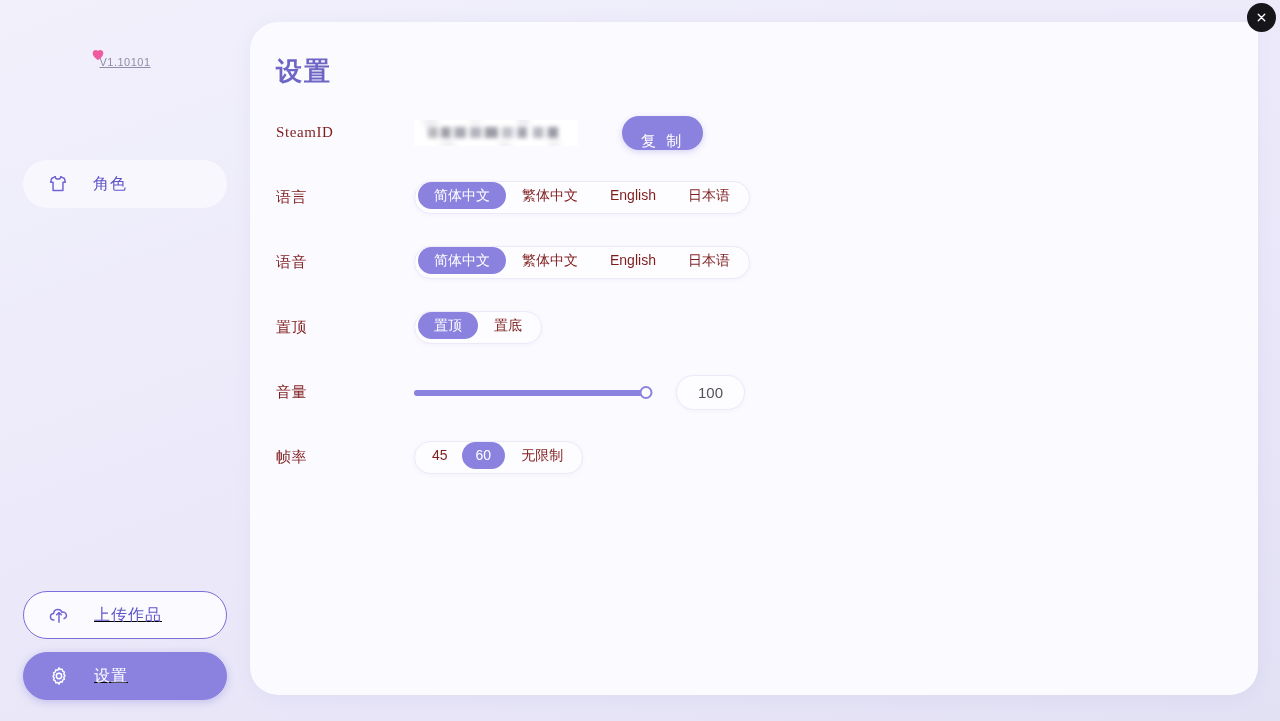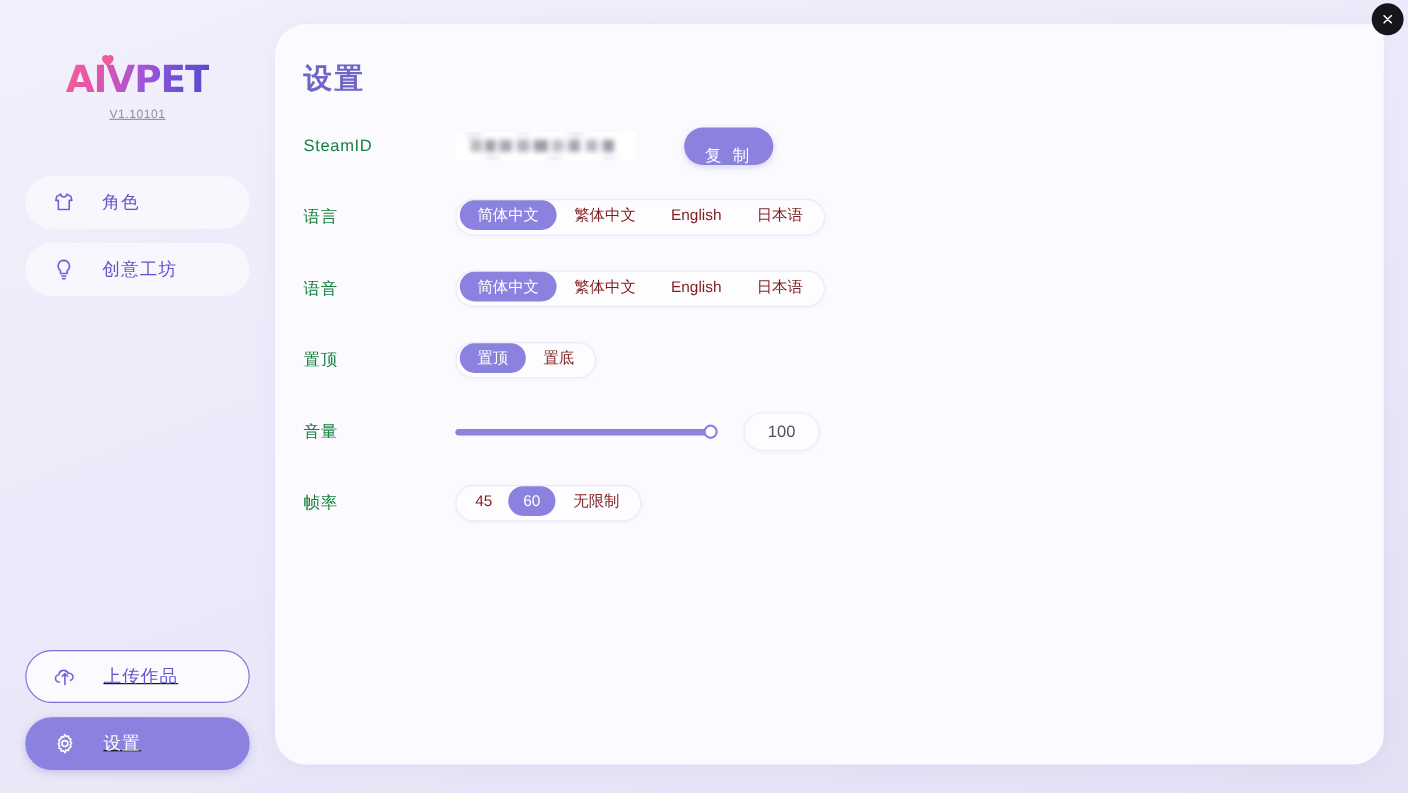--- a/index.html
+++ b/index.html
@@ -143,22 +143,23 @@
   .row {
     display: flex;
     align-items: center;
     height: 65px;
   }
 
   .row-label {
     width: 138px;
     flex: 0 0 138px;
     font-size: 15px;
-    color: #15803d;
+    color: #7f1d1d;
     letter-spacing: .6px;
+    font-family: Liberation Serif, serif;
   }
 
   
   .seg {
     display: inline-flex;
     background: #fdfdff;
     border: 1px solid #ece9f8;
     border-radius: 20px;
     height: 33px;
     padding: 0 3px;
@@ -296,41 +297,33 @@
 <body>
 
 <div id="app">
 
   <div id="sidebar">
 
     <div class="logo-wrap">
       <svg class="logo-heart" viewBox="0 0 24 24">
         <path d="M12 21s-8-5.2-8-10.3A4.7 4.7 0 0 1 12 7.4 4.7 4.7 0 0 1 20 10.7C20 15.8 12 21 12 21z" fill="#ef5ba1"></path>
       </svg>
-      <div class="logo-text">AIVPET</div>
       <div class="logo-ver">V1.10101</div>
     </div>
 
     <div class="nav-group-top">
 
       <div class="nav-item plain">
         <svg class="nav-icon" viewBox="0 0 24 24" fill="none" stroke="#6f64d4" stroke-width="1.6" stroke-linejoin="round" stroke-linecap="round">
           <path d="M9 4 5 6l-1 4h2.6v9h10.8v-9H20l-1-4-4-2"></path>
           <path d="M9 4c0 1.6 1.3 2.6 3 2.6S15 5.6 15 4"></path>
         </svg>
         <span class="nav-label">角色</span>
       </div>
 
-      <div class="nav-item plain">
-        <svg class="nav-icon" viewBox="0 0 24 24" fill="none" stroke="#6f64d4" stroke-width="1.6" stroke-linejoin="round" stroke-linecap="round">
-          <path d="M12 3a5.6 5.6 0 0 0-3.3 10.1V16h6.6v-2.9A5.6 5.6 0 0 0 12 3z"></path>
-          <path d="M10 18.5h4M10.7 21h2.6"></path>
-        </svg>
-        <span class="nav-label">创意工坊</span>
-      </div>
 
     </div>
 
     <div class="nav-group-bottom">
 
       <div class="nav-item outlined">
         <svg class="nav-icon" viewBox="0 0 24 24" fill="none" stroke="#6f64d4" stroke-width="1.6" stroke-linejoin="round" stroke-linecap="round">
           <path d="M6.5 17.5a3.6 3.6 0 0 1-.4-7.2 4.7 4.7 0 0 1 9.1-1.3 3.6 3.6 0 0 1 2.4 6.8"></path>
           <path d="M12 20V9.2M12 9.2 9.4 11.8M12 9.2l2.6 2.6"></path>
         </svg>

